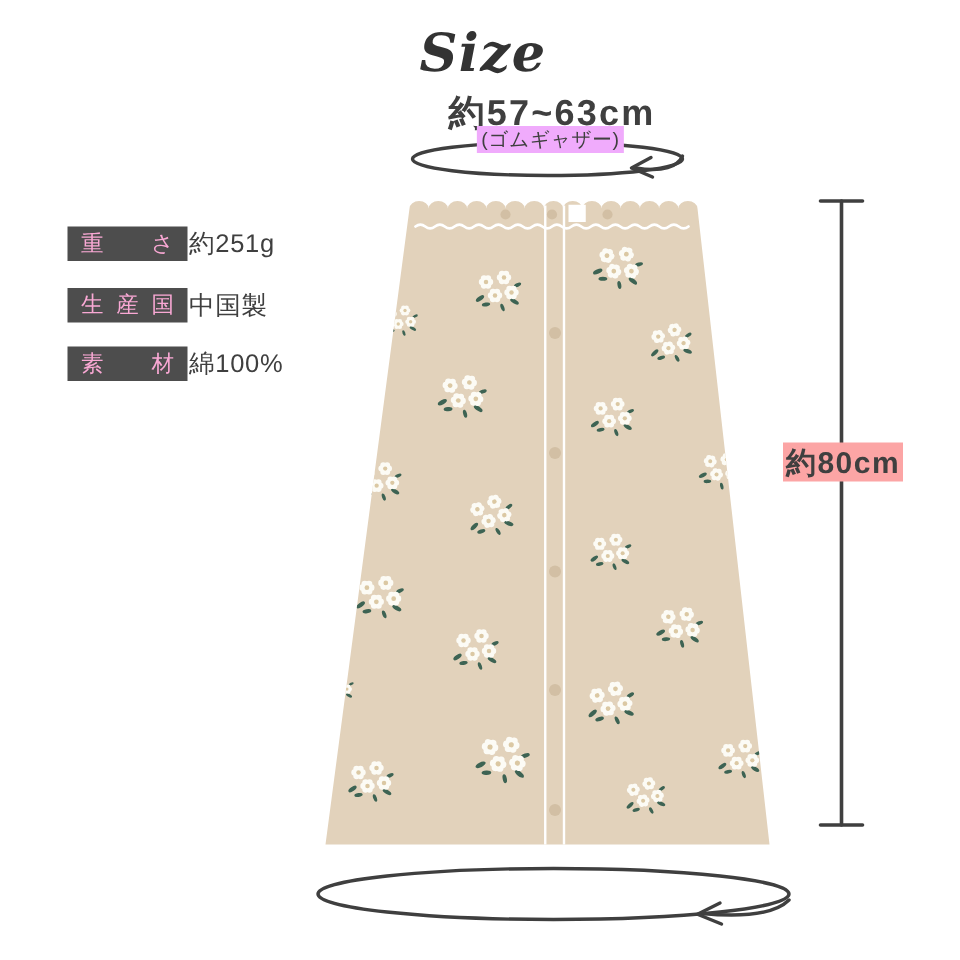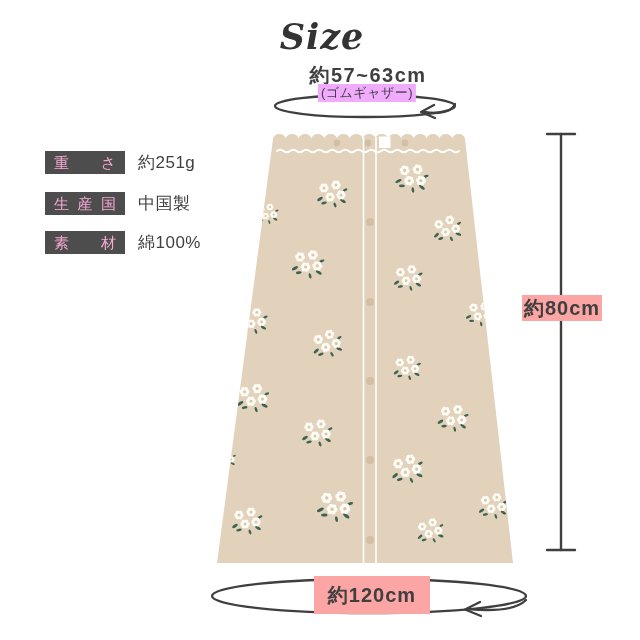--- a/index.html
+++ b/index.html
@@ -13,21 +13,21 @@
   .ctr{transform:translate(-50%,-50%);}
   .illu{position:absolute;left:0;top:0;}
 
   .title{
     font-family:"DejaVu Serif","Liberation Serif",serif;
     font-style:italic;font-weight:700;
     font-size:35px;color:#333333;letter-spacing:1px;
     white-space:nowrap;
   }
   .waist-val{
-    font-size:20px;font-weight:600;letter-spacing:1.5px;white-space:nowrap;
+    font-size:24px;font-weight:600;letter-spacing:1.5px;white-space:nowrap;
   }
   .waist-note{
     font-size:13px;font-weight:400;letter-spacing:.5px;white-space:nowrap;
     background:#f0abfc;padding:2px 3px;line-height:14px;
   }
   .meas-label{
     font-size:20px;font-weight:700;letter-spacing:1px;white-space:nowrap;
     background:#fca5a5;display:flex;align-items:center;justify-content:center;
   }
   .len-label{width:80px;height:26px;}
@@ -35,21 +35,21 @@
 
   .spec-row{position:absolute;left:45px;display:flex;align-items:center;}
   .spec-label{
     width:80px;height:23px;box-sizing:border-box;
     background:#4d4d4d;color:#f9a8d4;
     font-size:15px;font-weight:500;line-height:23px;
     padding:0 9px;display:block;
     text-align:justify;text-align-last:justify;text-justify:inter-character;
   }
   .spec-value{
-    margin-left:13px;font-size:17px;font-weight:500;letter-spacing:.5px;
+    margin-left:1px;font-size:17px;font-weight:500;letter-spacing:.5px;
     white-space:nowrap;
   }
 </style>
 </head>
 <body>
 
 <div class="stage">
 
   <svg class="illu" width="640" height="640" viewBox="0 0 640 640">
     <defs>
@@ -149,21 +149,20 @@
   </svg>
 
   <div class="abs ctr title" style="left:322px;top:36px;">Size</div>
 
   <div class="abs ctr waist-val" style="left:368px;top:75px;">約57~63cm</div>
 
   <div class="abs ctr waist-note" style="left:367px;top:93px;">(ゴムギャザー)</div>
 
   <div class="abs ctr meas-label len-label" style="left:562px;top:308px;">約80cm</div>
 
-  <div class="abs ctr meas-label hem-label" style="left:372px;top:595px;">約120cm</div>
 
   <div class="spec-row" style="top:151px;">
     <span class="spec-label">重さ</span>
     <span class="spec-value">約251g</span>
   </div>
   <div class="spec-row" style="top:192px;">
     <span class="spec-label">生産国</span>
     <span class="spec-value">中国製</span>
   </div>
   <div class="spec-row" style="top:231px;justify-content:center;">

